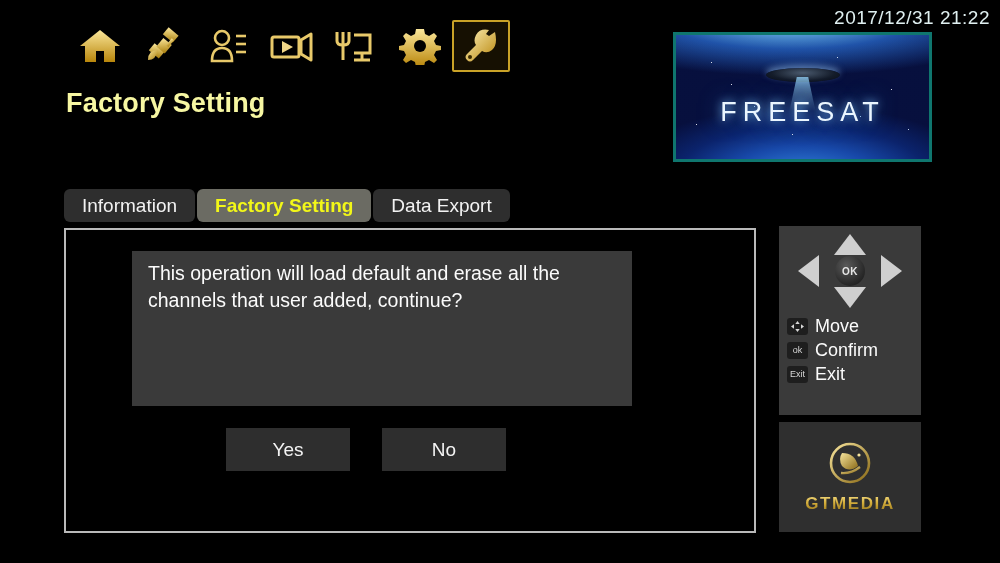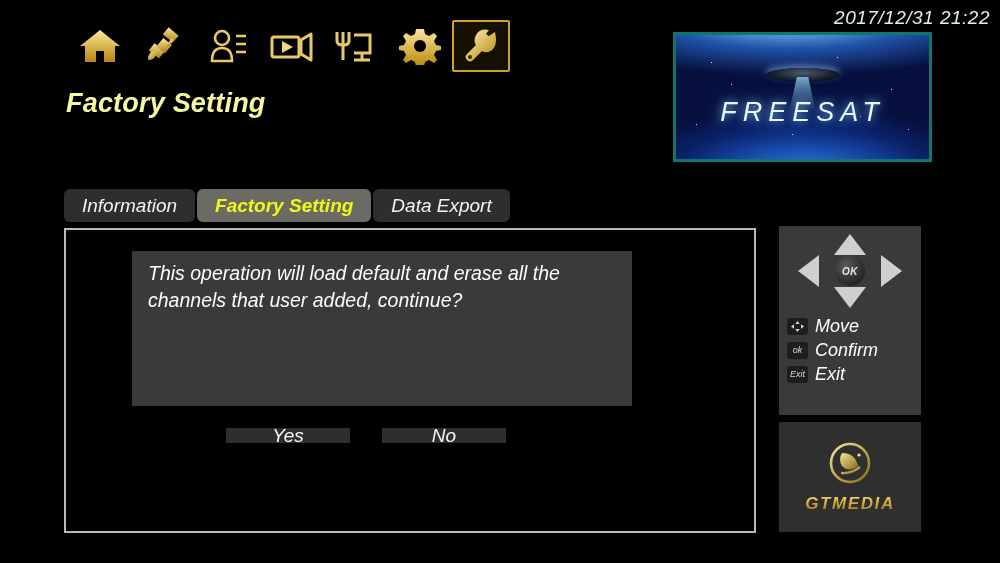--- a/index.html
+++ b/index.html
@@ -6,21 +6,20 @@
   html, body {
     width: 1000px; height: 563px;
     background: #000;
     font-family: "Liberation Sans", sans-serif;
     overflow: hidden;
   }
   #screen {
     position: relative;
     width: 1000px; height: 563px;
     background: #000;
-    font-style: italic;
   }
 
   
   #icon-bar {
     position: absolute; left: 68px; top: 18px;
     display: flex; align-items: center; gap: 0px;
   }
   .nav-icon {
     width: 64px; height: 56px;
     display: flex; align-items: center; justify-content: center;
@@ -145,21 +144,21 @@
     max-width: 468px;
   }
   #dialog-buttons {
     position: absolute; left: 0; top: 198px;
     width: 692px;
     display: flex; justify-content: flex-start;
     padding-left: 160px;
     gap: 32px;
   }
   .dlg-btn {
-    width: 124px; height: 15px;
+    width: 124px; height: 43px;
     background: #2e2e2e;
     color: #f4f4f4;
     font-size: 19px;
     display: flex; align-items: center; justify-content: center;
   }
 
   
   #help-panel {
     position: absolute; left: 779px; top: 226px;
     width: 142px; height: 189px;

